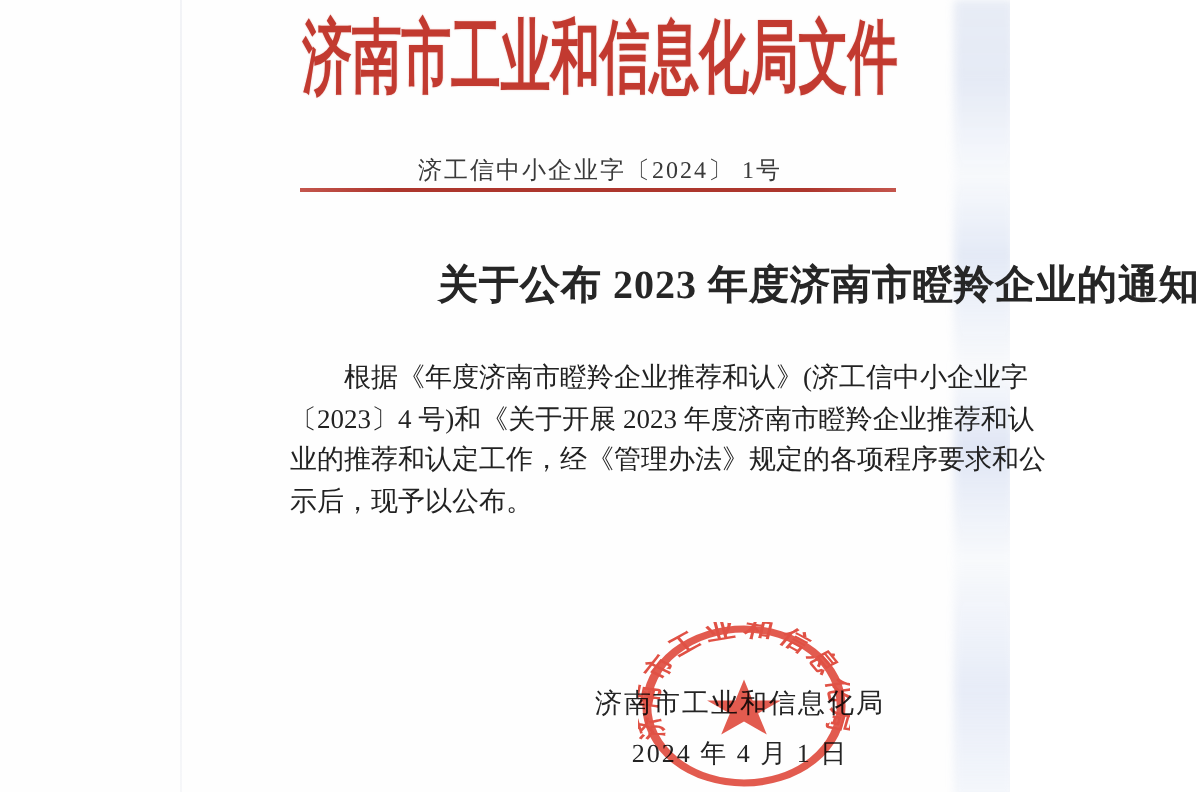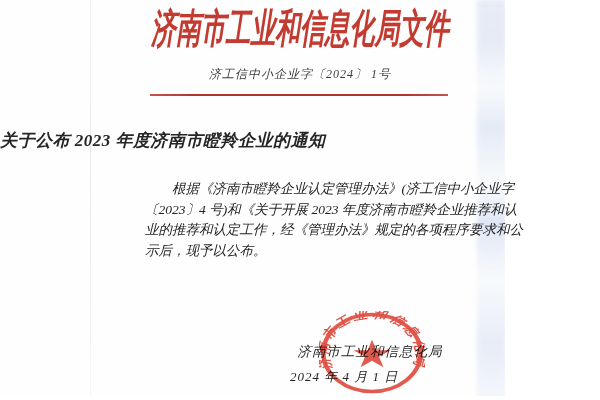--- a/index.html
+++ b/index.html
@@ -4,21 +4,20 @@
 <style>
   html, body { margin: 0; padding: 0; background: #ffffff; }
   .page {
     position: relative;
     width: 600px;
     height: 396px;
     overflow: hidden;
     background: #fefefe;
     font-family: "Liberation Serif", serif;
     color: #2b2b2b;
-    font-style: italic;
   }
   
   .crease {
     position: absolute;
     left: 90px; top: 0;
     width: 1px; height: 400px;
     background: linear-gradient(to bottom, rgba(190,196,214,0.18), rgba(190,196,214,0.32), rgba(190,196,214,0.12));
   }
   
   .edge-shadow {
@@ -57,39 +56,39 @@
     font-size: 40px;
     font-weight: bold;
     color: #c23a30;
     transform: scaleX(0.62);
     transform-origin: center;
     letter-spacing: 0px;
     text-shadow: 0 0 1px rgba(194,58,48,0.4);
   }
   .doc-number {
     position: absolute;
-    left: 0; top: 66px;
+    left: 0; top: 77px;
     width: 600px;
     text-align: center;
     font-size: 12px;
     letter-spacing: 1px;
     color: #3a3a3a;
   }
   .red-rule {
     position: absolute;
     left: 150px; top: 94px;
     width: 298px; height: 2px;
     background: linear-gradient(to right, #c4564d, #ad362d 15%, #ad362d 85%, #c4564d);
   }
   .doc-title {
     position: absolute;
     left: 0; top: 129px;
     width: 600px;
-    text-align: left;
-    font-size: 17px;
+    text-align: right;
+    font-size: 20px;
     font-weight: bold;
     color: #262626;
     letter-spacing: 0.5px;
   }
   .body-block {
     position: absolute;
     left: 145px; top: 177px;
     width: 324px;
     font-size: 13.5px;
     color: #222222;
@@ -111,21 +110,21 @@
     text-align: center;
     font-size: 13.5px;
     color: #242424;
     letter-spacing: 1px;
     white-space: nowrap;
   }
   .date {
     position: absolute;
     left: 290px; top: 368px;
     width: 160px;
-    text-align: left;
+    text-align: center;
     font-size: 13px;
     color: #242424;
     letter-spacing: 1px;
     white-space: nowrap;
   }
   .seal {
     position: absolute;
     left: 319px; top: 311px;
     width: 106px; height: 84px;
     mix-blend-mode: multiply;
@@ -146,21 +145,21 @@
   </div>
 
   <div class="doc-number">济工信中小企业字〔2024〕 1号</div>
 
   <div class="red-rule"></div>
 
   <div class="doc-title">关于公布 2023 年度济南市瞪羚企业的通知</div>
 
   <div class="body-block">
     <div class="para">
-      <div class="line indent">根据《济南市瞪羚企业认定管理办法》(济工信中小企业字</div>
+      <div class="line indent">根据《年度济南市瞪羚企业推荐和认》(济工信中小企业字</div>
       <div class="line">〔2023〕4 号)和《关于开展 2023 年度济南市瞪羚企业推荐和认</div>
       <div class="line">业的推荐和认定工作，经《管理办法》规定的各项程序要求和公</div>
       <div class="line">示后，现予以公布。</div>
     </div>
   </div>
 
   <div class="signature">济南市工业和信息化局</div>
   <div class="date">2024 年 4 月 1 日</div>
 
   <svg class="seal" viewBox="0 0 120 120" preserveAspectRatio="none">

